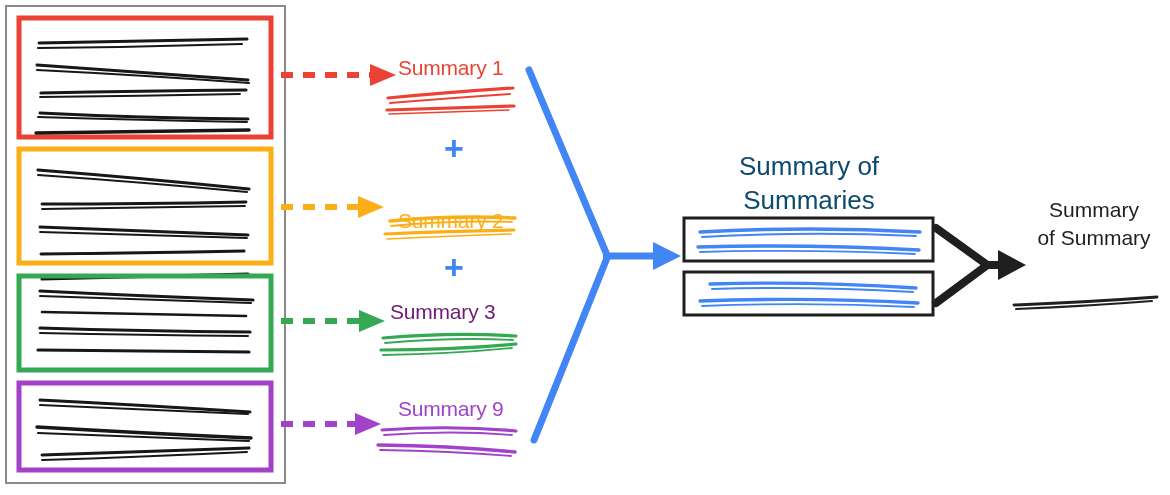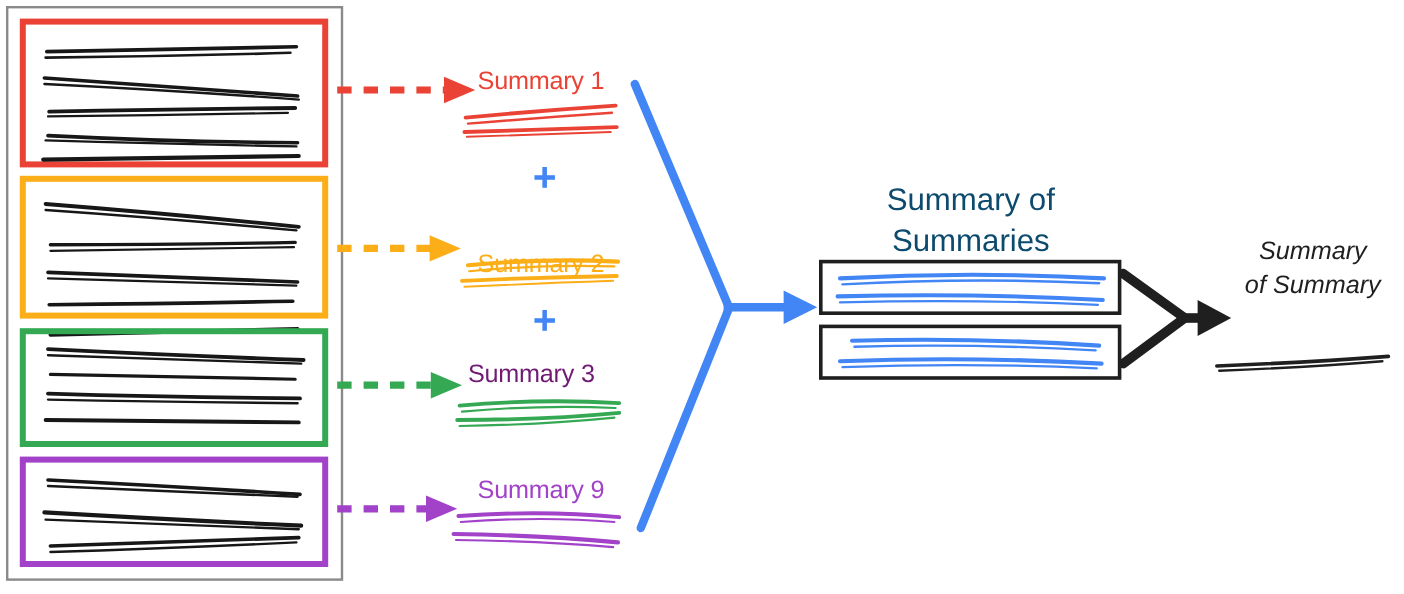--- a/index.html
+++ b/index.html
@@ -39,21 +39,20 @@
     font-size: 26px;
     text-align: center;
     line-height: 34px;
     font-weight: 400;
   }
   .final-label {
     font-size: 21px;
     text-align: center;
     line-height: 28px;
     color: #1f1f1f;
-    font-style: italic;
   }
   .plus-sign {
     position: absolute;
     font-size: 34px;
     line-height: 1;
     font-weight: 600;
     font-family: "Liberation Sans", sans-serif;
   }
 </style>
 </head>

